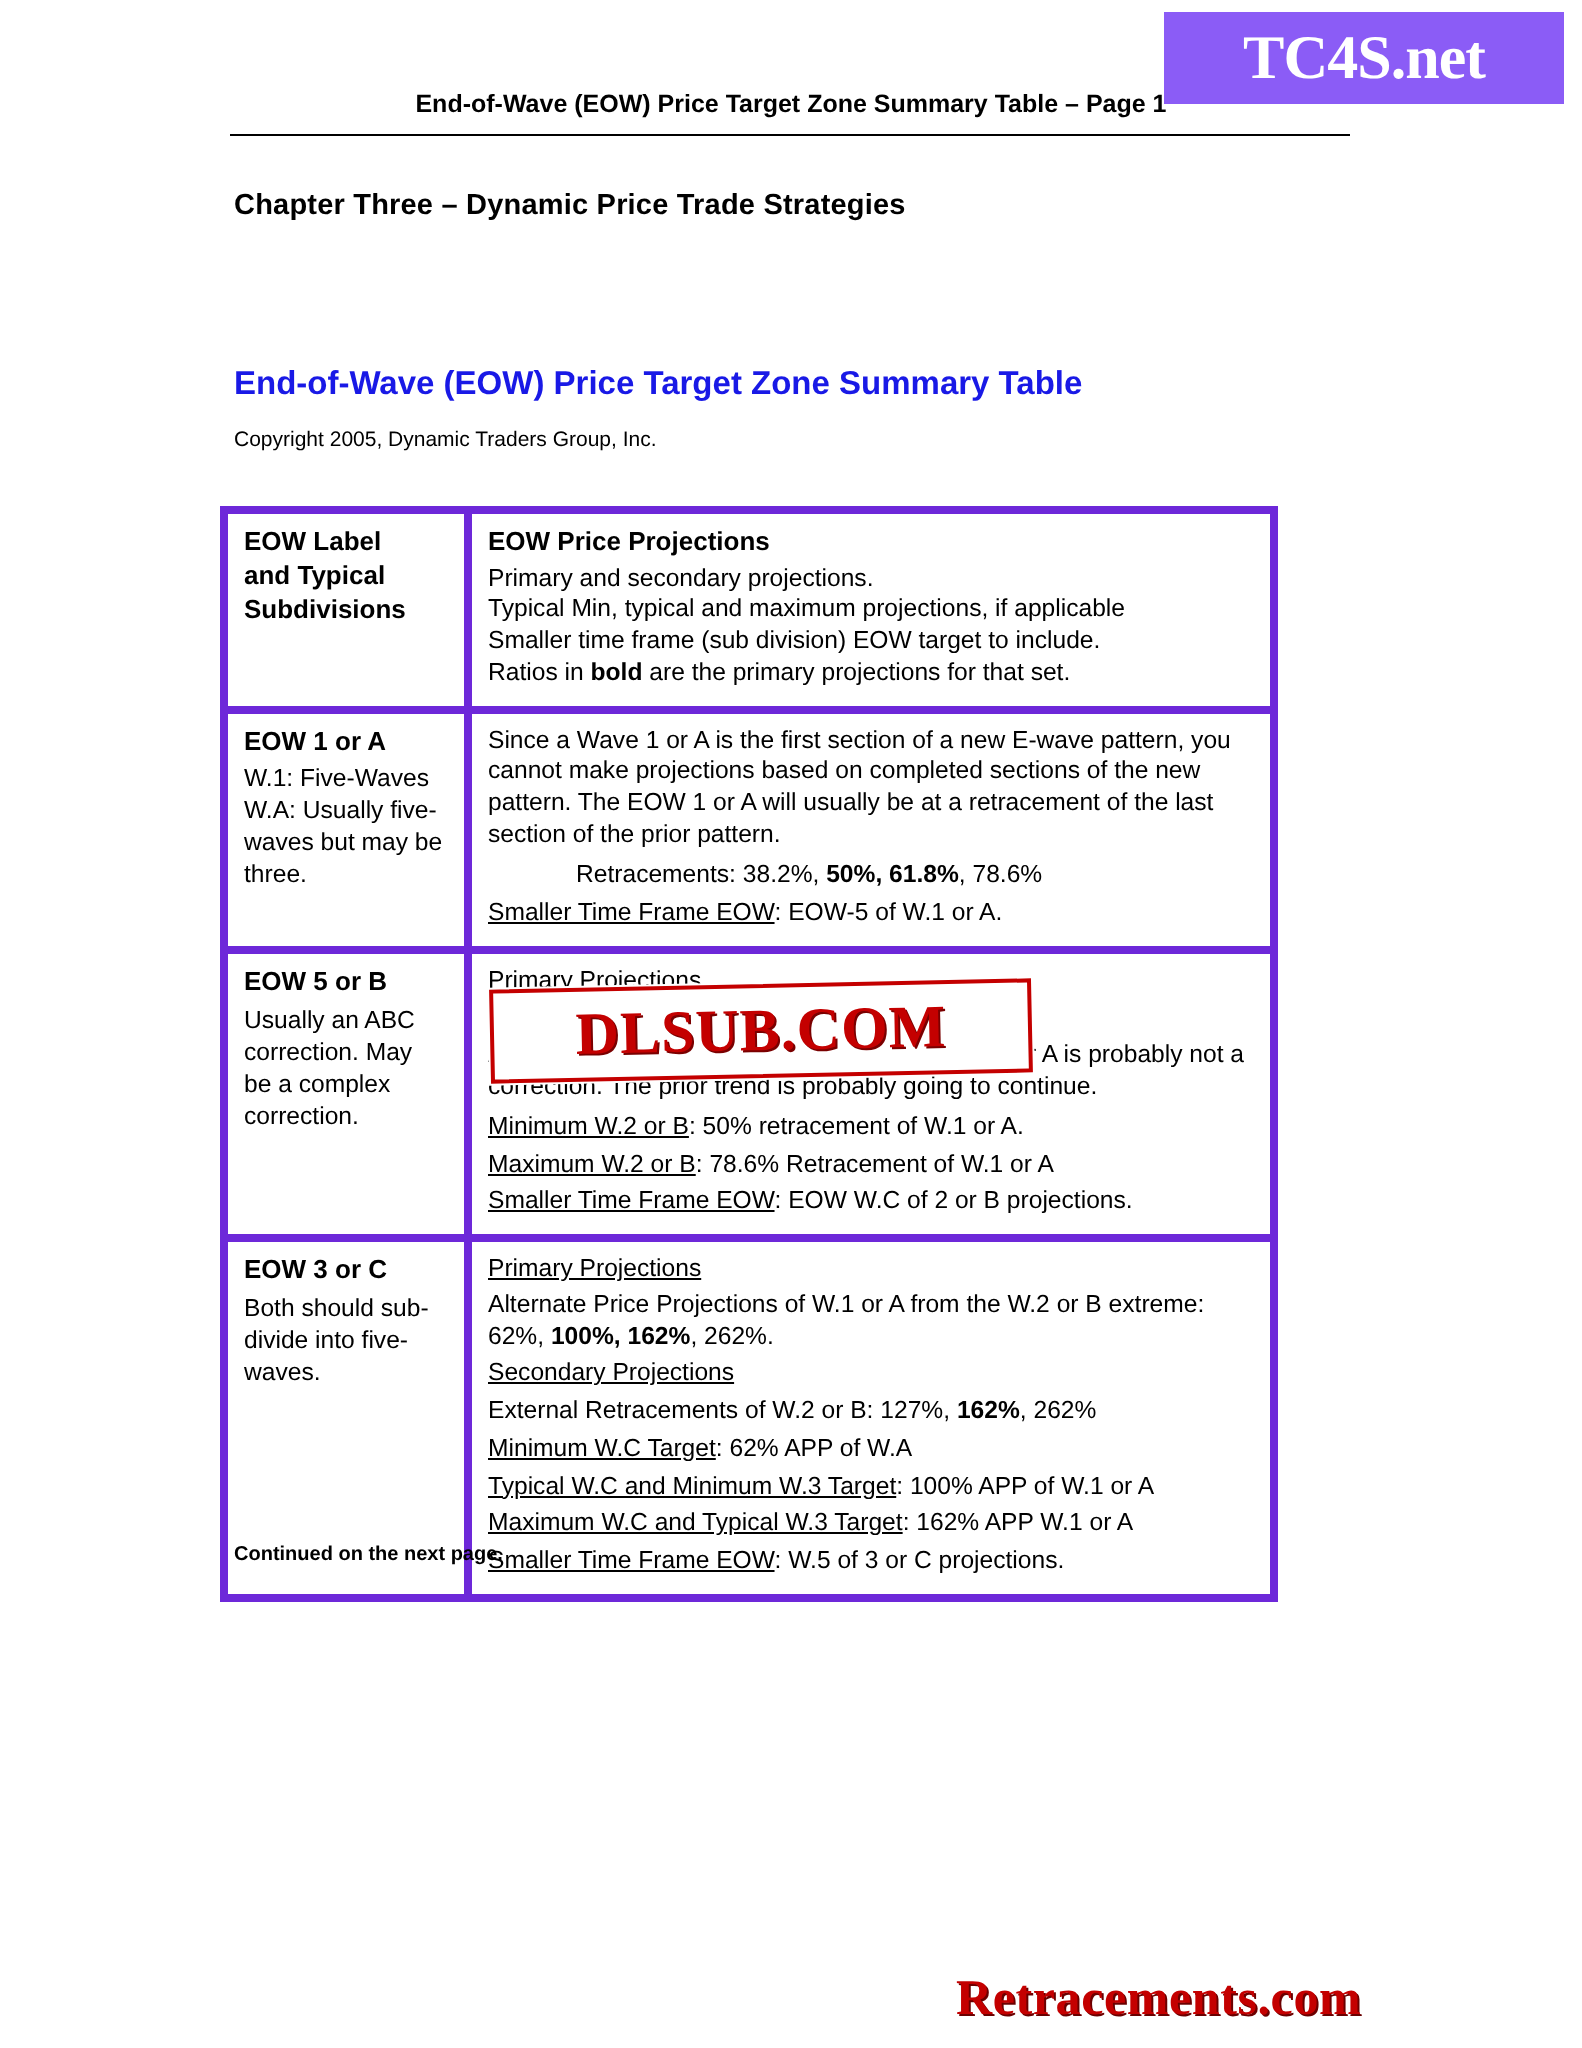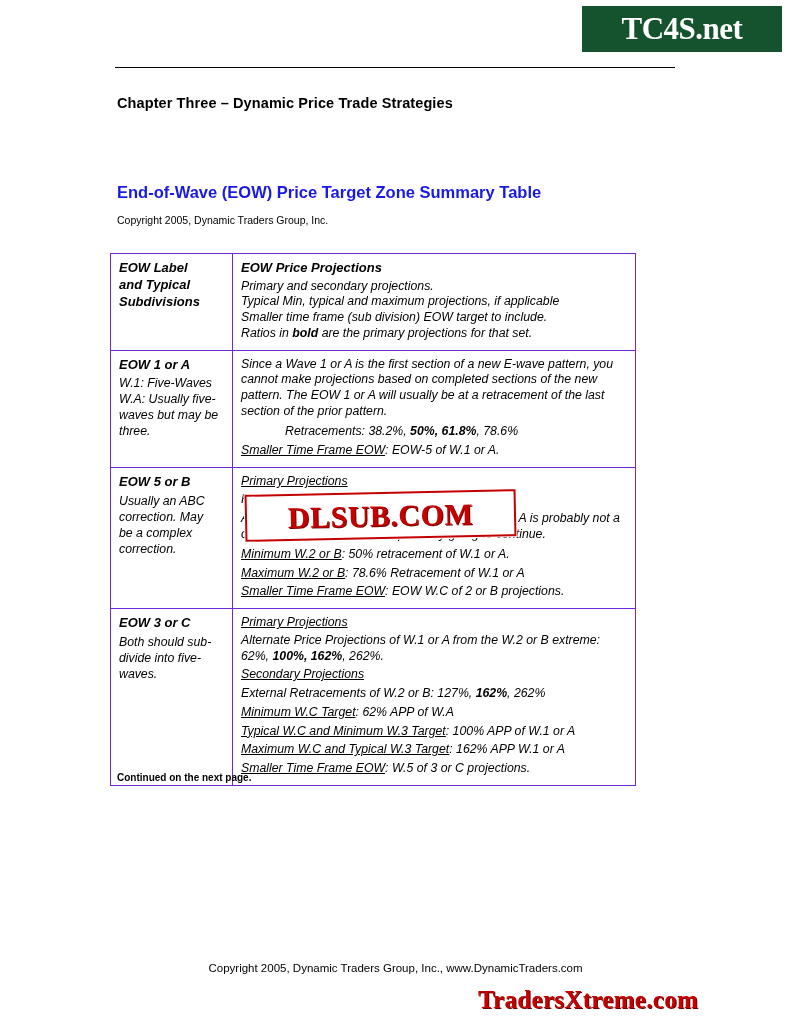--- a/index.html
+++ b/index.html
@@ -21,21 +21,21 @@
     height: 1024px;
   }
 
   
   .wm-top {
     position: absolute;
     top: 6px;
     left: 582px;
     width: 200px;
     height: 46px;
-    background: #14532d;
+    background: #8b5cf6;
     display: flex;
     align-items: center;
     justify-content: center;
   }
   .wm-top-text {
     color: #ffffff;
     font-family: "Liberation Serif", serif;
     font-size: 31px;
     font-weight: bold;
     letter-spacing: -0.5px;
@@ -89,26 +89,25 @@
   
   .tbl {
     position: absolute;
     left: 110px;
     top: 253px;
     width: 525px;
     border-collapse: collapse;
     table-layout: fixed;
   }
   .tbl td {
-    border: 1px solid #6d28d9;
+    border: 4px solid #6d28d9;
     vertical-align: top;
     padding: 6px 8px 8px 8px;
     font-size: 12.3px;
     line-height: 1.28;
-    font-style: italic;
   }
   .col-a { width: 122px; }
   .col-b { width: 403px; }
 
   .cell-head-label {
     font-weight: bold;
     font-size: 13px;
     line-height: 1.3;
   }
   .cell-sub {
@@ -183,20 +182,21 @@
 </style>
 </head>
 <body>
 
 <div class="page">
 
   <div class="wm-top">
     <span class="wm-top-text">TC4S.net</span>
   </div>
 
+  <div class="header-title">End-of-Wave (EOW) Price Target Zone Summary Table – Page 1</div>
   <div class="header-rule"></div>
 
   <div class="chapter-line l1">Chapter Three – Dynamic Price Trade Strategies</div>
 
   <div class="doc-title">End-of-Wave (EOW) Price Target Zone Summary Table</div>
   <div class="copyright-small">Copyright 2005, Dynamic Traders Group, Inc.</div>
 
   <table class="tbl">
     <colgroup>
         <col class="col-a">
@@ -302,17 +302,16 @@
       </tr>
     </tbody>
   </table>
 
   <div class="wm-center">
     <span class="wm-center-text">DLSUB.COM</span>
   </div>
 
   <div class="continued">Continued on the next page.</div>
 
-  <div class="footer">Copyright 2005, Dynamic Traders Group, Inc., www.DynamicTraders.com</div>
-
-  <div class="wm-bottom">TradersXtreme.com</div>
+
+  <div class="wm-bottom">Retracements.com</div>
 
 </div>
 
 </body></html>

